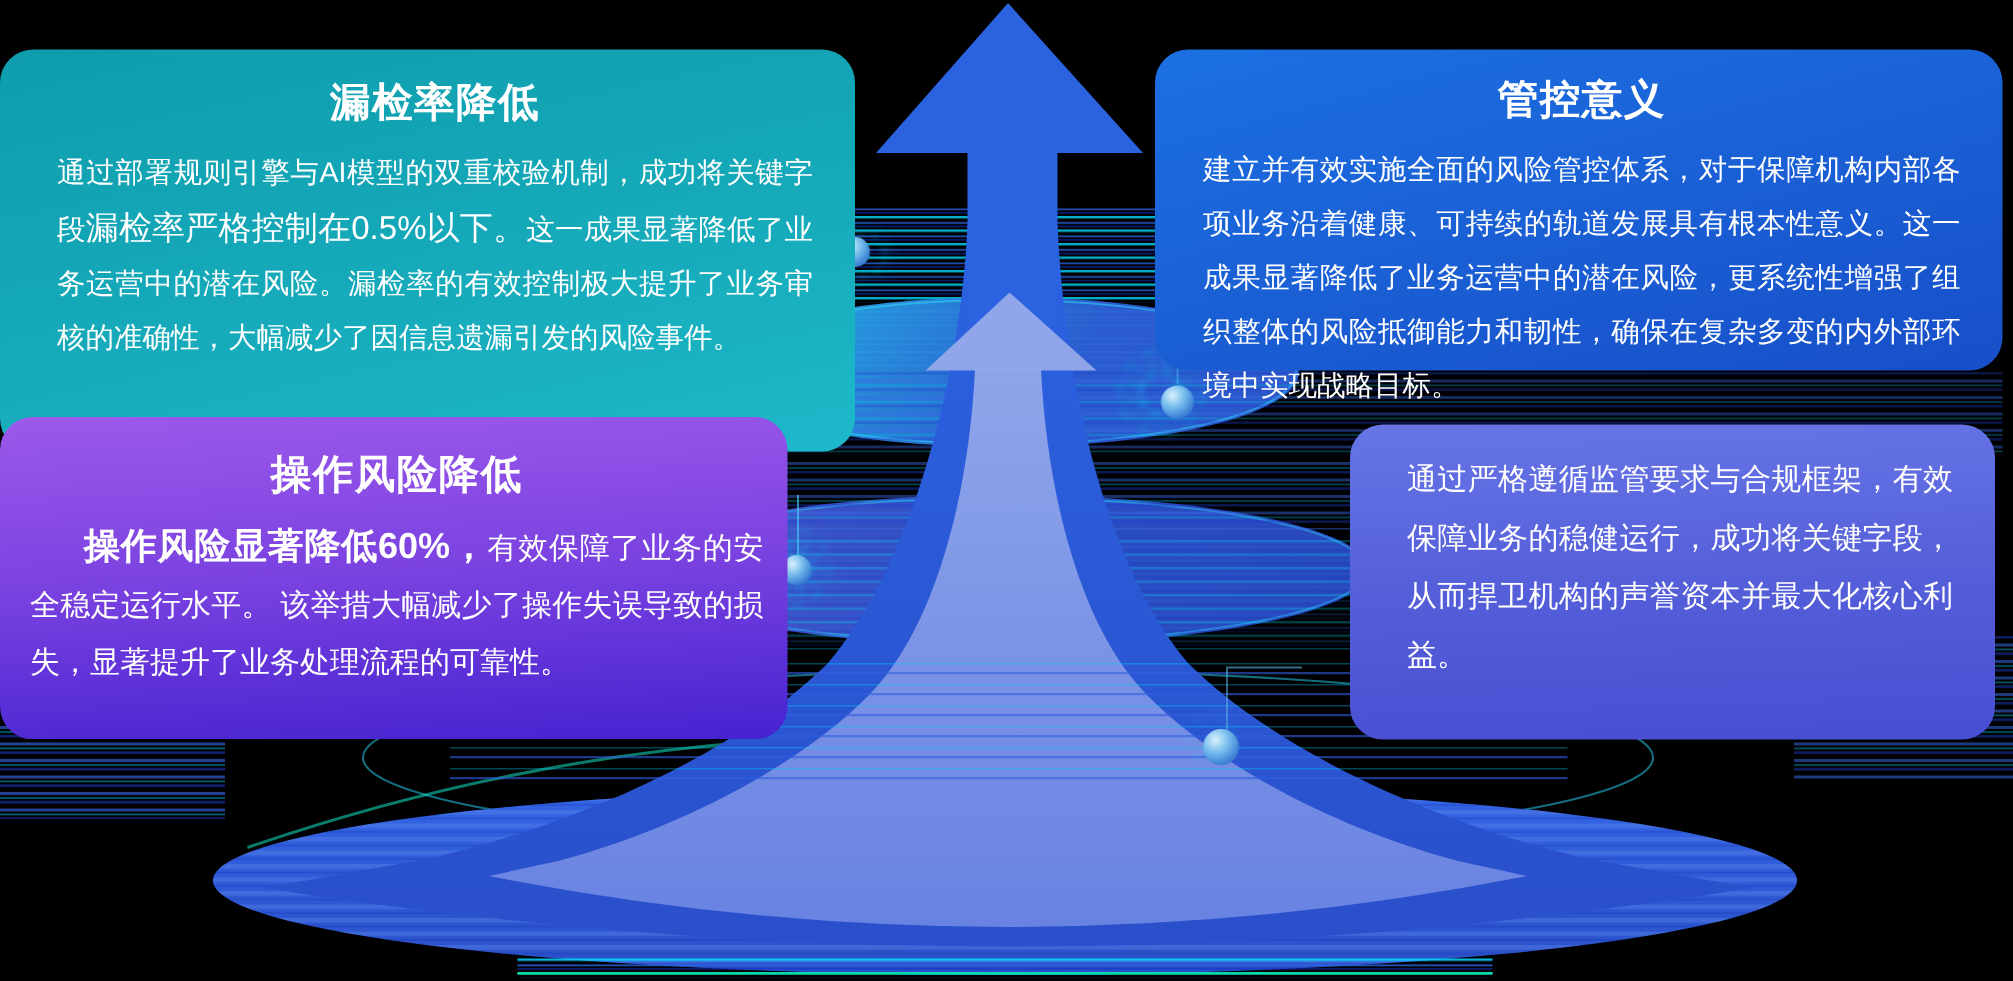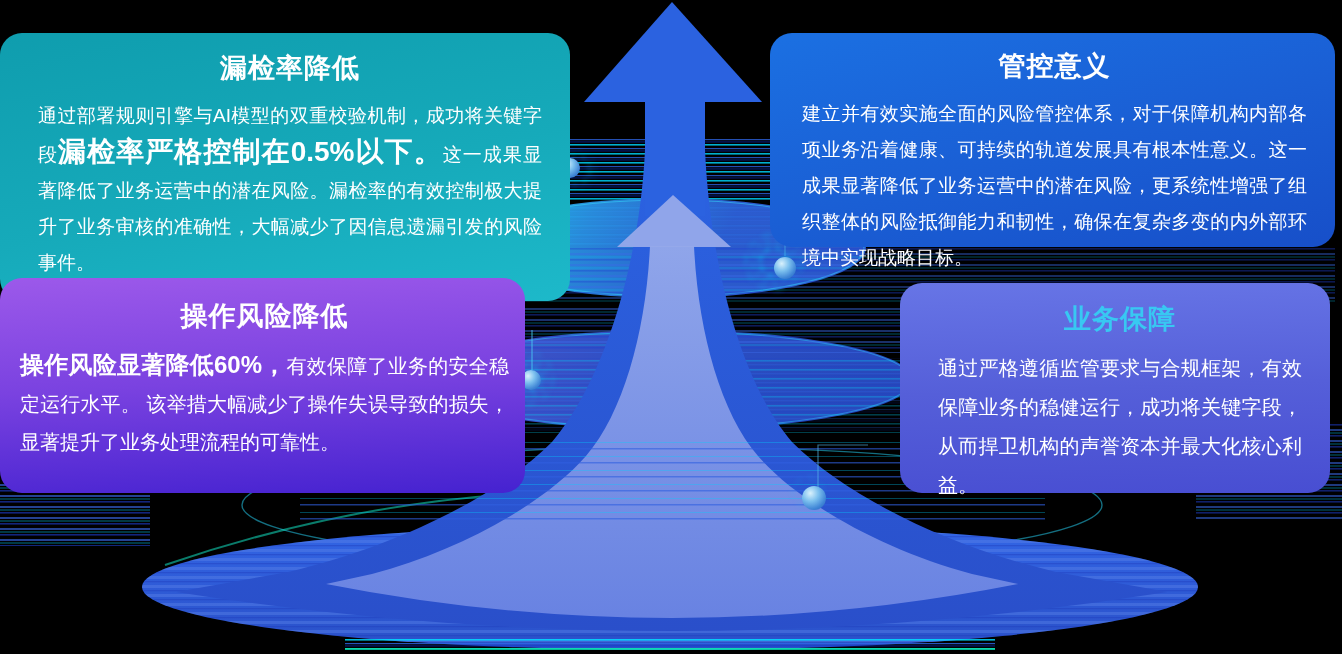--- a/index.html
+++ b/index.html
@@ -20,22 +20,22 @@
   .card-bl{left:0;top:278px;width:525px;height:215px;
            background:linear-gradient(177deg,#9c59ea 0%,#7a42e0 48%,#4522d0 100%);
            padding:20px 16px 0 20px;}
   .card-bl .body{font-size:20px;line-height:38px;}
   .card-br{left:900px;top:283px;width:430px;height:210px;
            background:linear-gradient(178deg,#6775e6 0%,#555fd9 50%,#484ed2 100%);
            padding:18px 28px 0 38px;}
   .card-br .body{font-size:20px;line-height:39px;}
   .card-bl .title,.card-tl .title,.card-tr .title{color:#ffffff;}
   .card-br .title{color:#38c8f2;}
-  .hl-big{font-weight:bold;font-size:28px;}
-  .hl-bl{font-weight:bold;font-size:24px;}
+  .hl-big{font-weight:normal;font-size:22px;}
+  .hl-bl{font-weight:bold;font-size:24px;margin-left:36px;}
 </style>
 </head>
 <body>
 
 <div class="stage">
 
 <svg class="deco" width="1342" height="654" viewBox="0 0 1342 654">
   <defs>
     <linearGradient id="gradDark" x1="0" y1="0" x2="0" y2="1">
       <stop offset="0" stop-color="#2b63e2"></stop>
@@ -152,17 +152,16 @@
   <div class="title">管控意义</div>
   <div class="body">建立并有效实施全面的风险管控体系，对于保障机构内部各项业务沿着健康、可持续的轨道发展具有根本性意义。这一成果显著降低了业务运营中的潜在风险，更系统性增强了组织整体的风险抵御能力和韧性，确保在复杂多变的内外部环境中实现战略目标。</div>
 </div>
 
 <div class="card card-bl">
   <div class="title">操作风险降低</div>
   <div class="body"><span class="hl-bl">操作风险显著降低60%，</span><span>有效保障了业务的安全稳定运行水平。 该举措大幅减少了操作失误导致的损失，显著提升了业务处理流程的可靠性。</span></div>
 </div>
 
 <div class="card card-br">
-  <div class="title">业务保障</div>
   <div class="body">通过严格遵循监管要求与合规框架，有效保障业务的稳健运行，成功将关键字段，从而捍卫机构的声誉资本并最大化核心利益。</div>
 </div>
 
 </div>
 
 </body></html>

